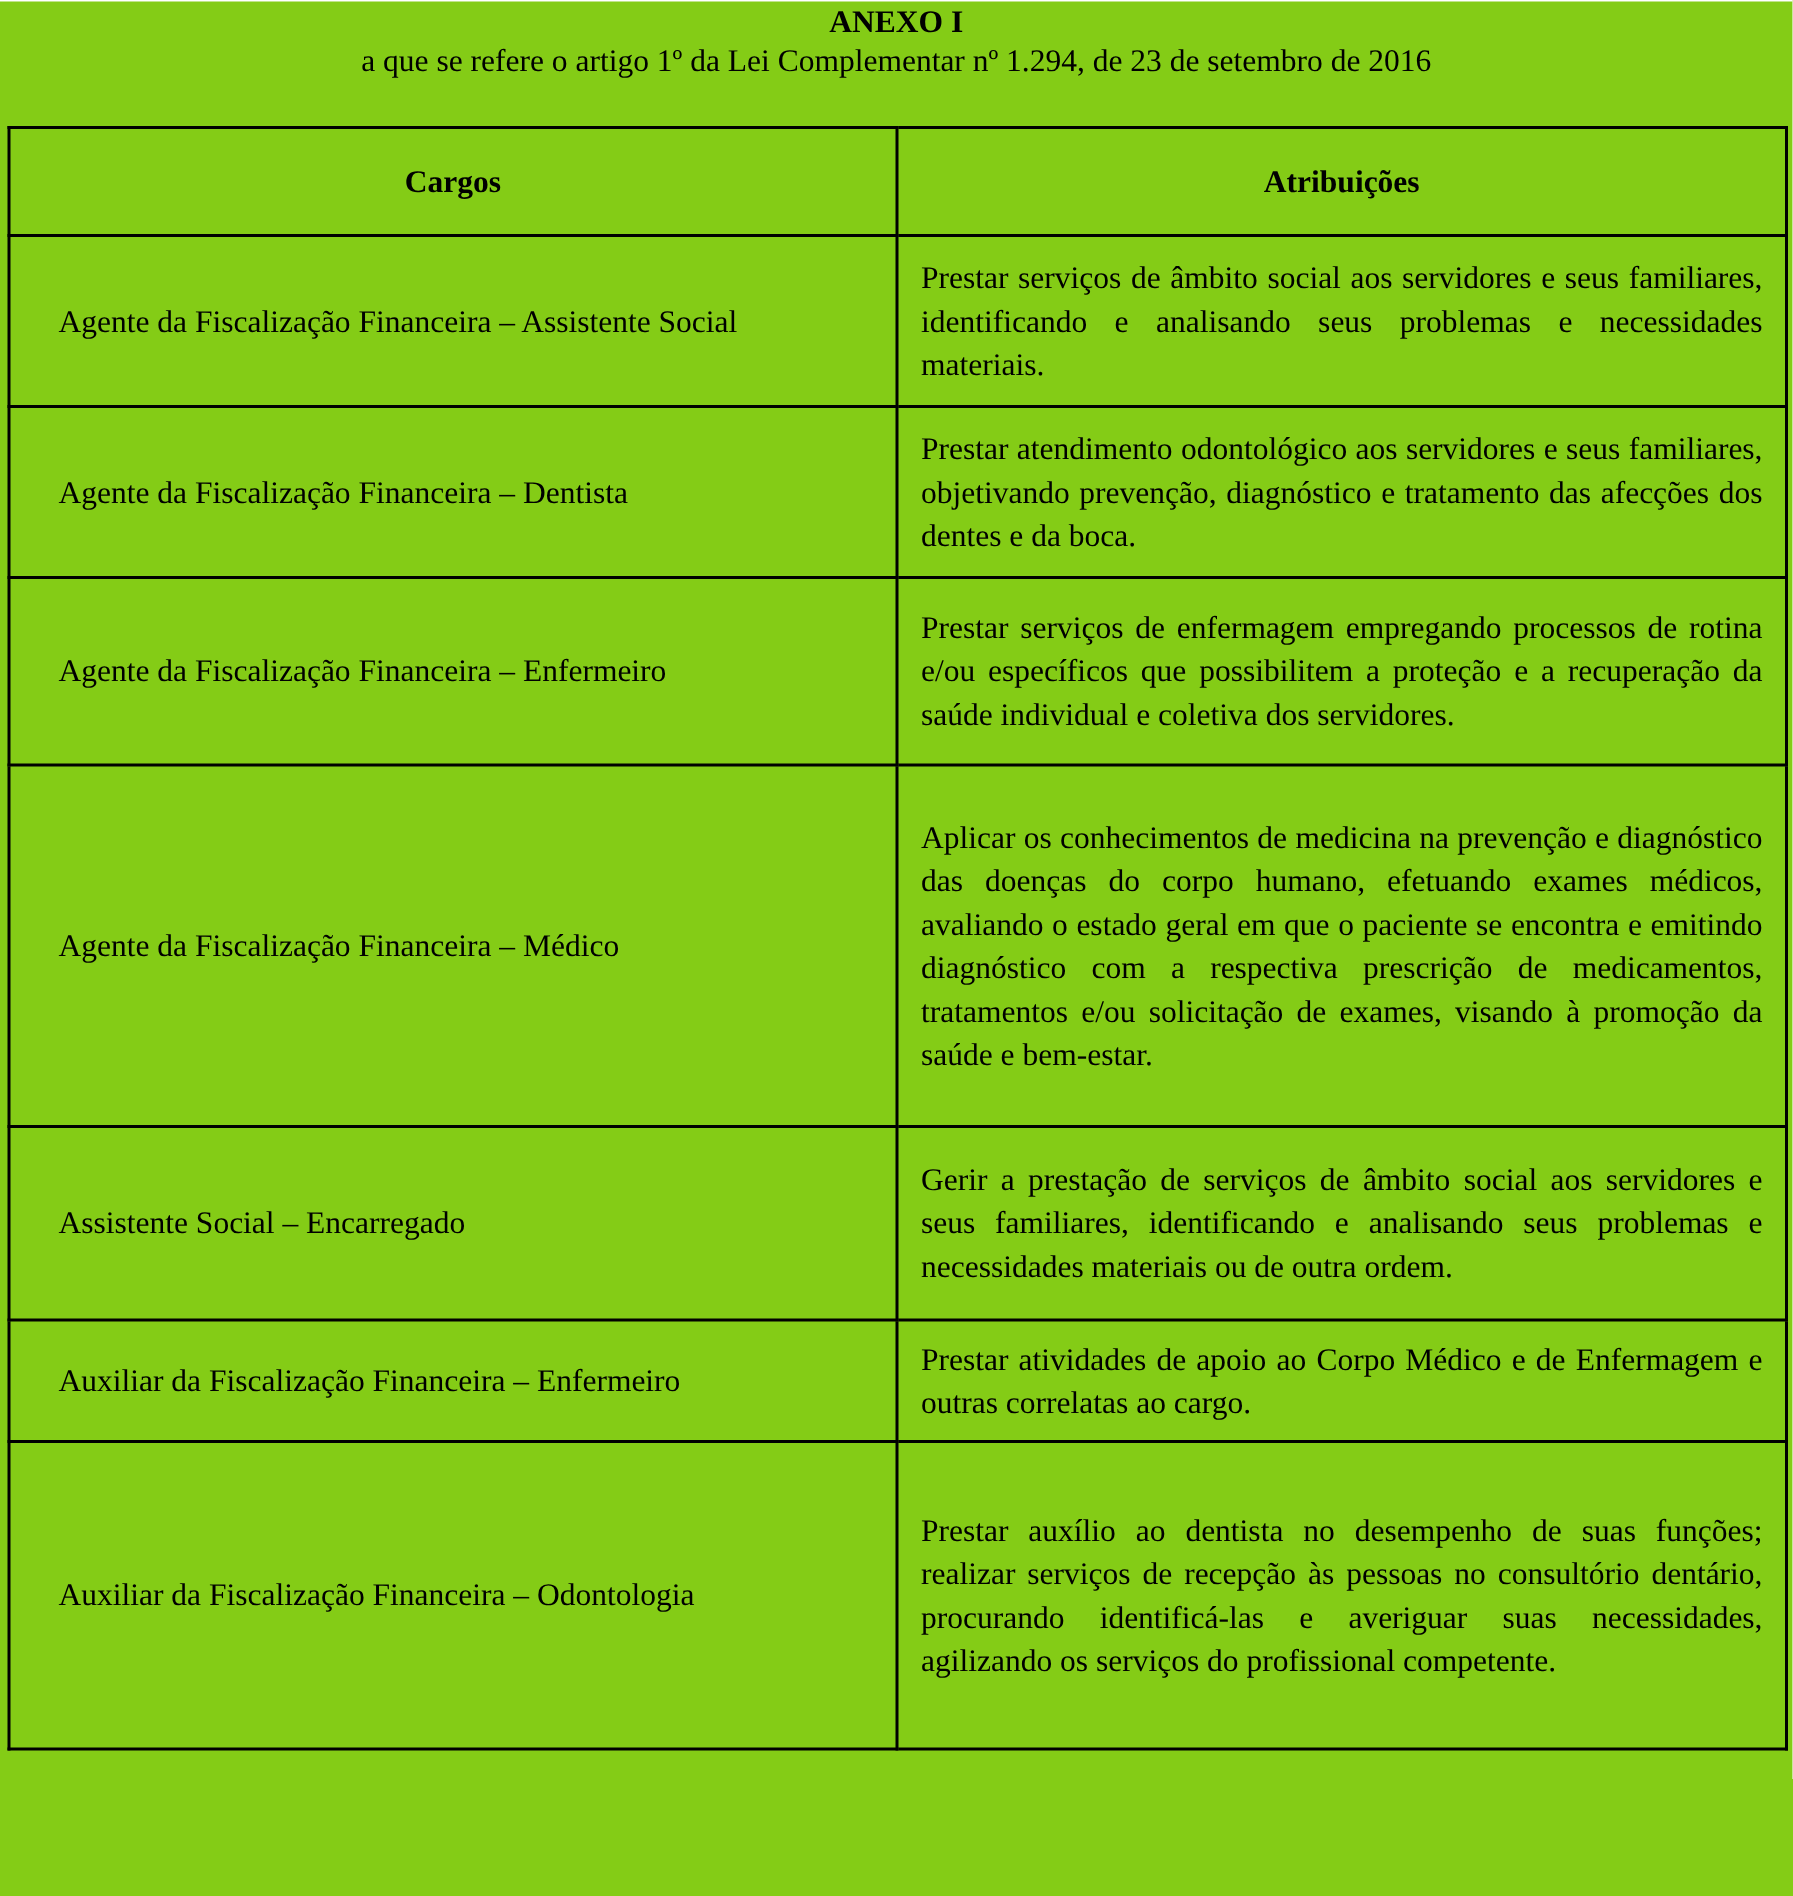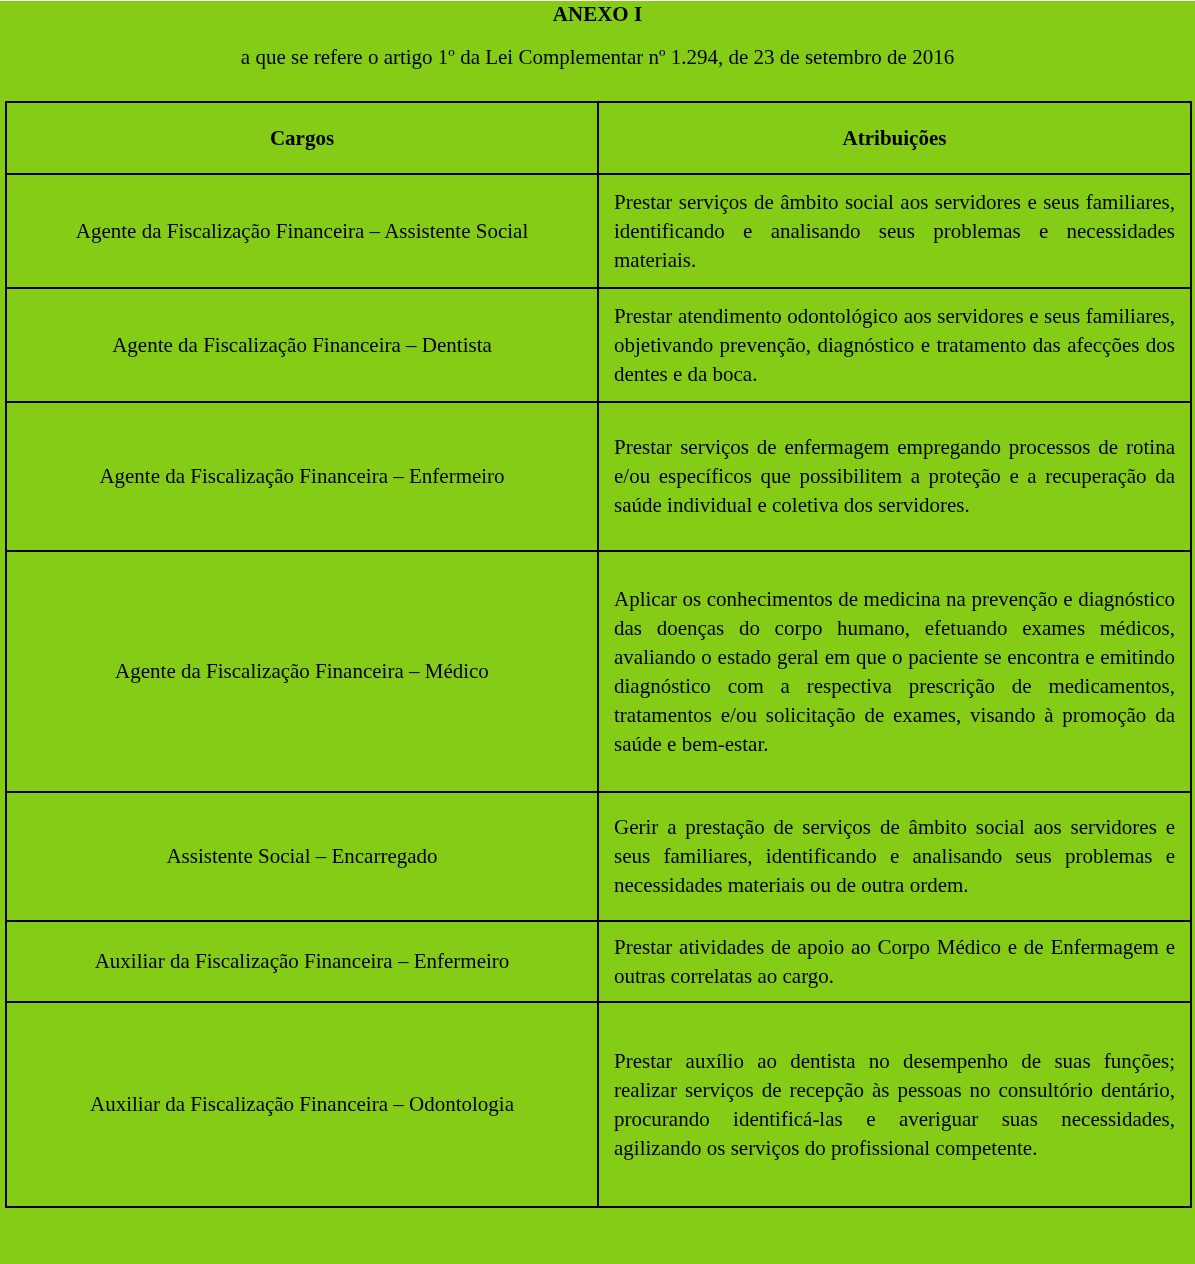--- a/index.html
+++ b/index.html
@@ -17,21 +17,20 @@
     background: #84cc16;
   }
   .doc-title {
     margin-top: 1px;
     text-align: center;
     font-weight: bold;
     font-size: 21px;
     line-height: 26px;
   }
   .doc-subtitle {
-    margin-top: 17px;
     text-align: center;
     font-size: 21px;
     line-height: 26px;
   }
   table.cargos-table {
     margin: 31px 5px 0 5px;
     width: 1185px;
     border-collapse: collapse;
     table-layout: fixed;
   }
@@ -49,32 +48,32 @@
     text-align: center;
     font-weight: bold;
   }
   th.col-header {
     height: 72px;
     text-align: center;
     font-weight: bold;
   }
   td.cargo-cell {
     padding: 6px 32px;
-    text-align: center;
+    text-align: left;
     line-height: 29px;
     border-radius: 22px;
   }
   td.atrib-cell {
     padding: 10px 15px;
     text-align: justify;
     line-height: 29px;
   }
   tr.r0 td { height: 114px; }
   tr.r1 td { height: 114px; }
-  tr.r2 td { height: 149px; }
+  tr.r2 td { height: 125px; }
   tr.r3 td { height: 241px; }
   tr.r4 td { height: 129px; }
   tr.r5 td { height: 81px; }
   tr.r6 td { height: 205px; }
 </style>
 </head>
 <body>
 
 <div class="page">
 

